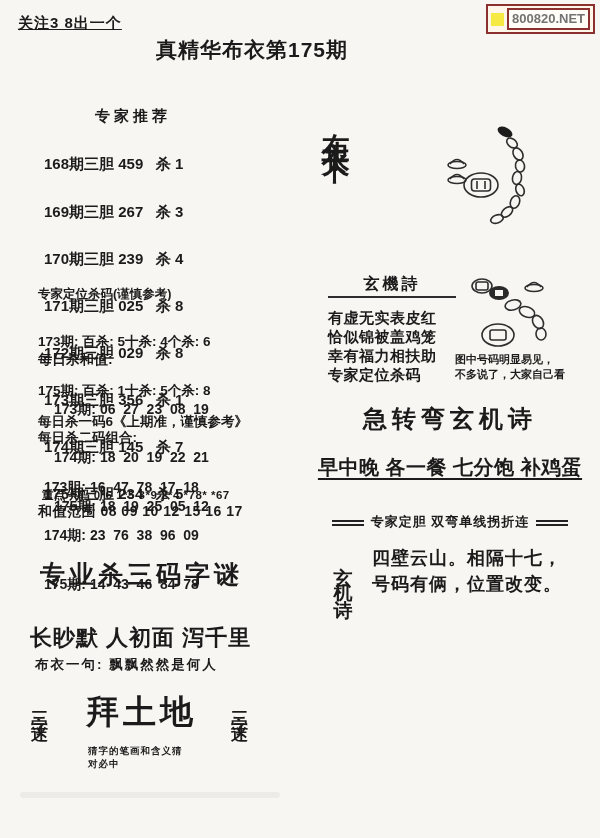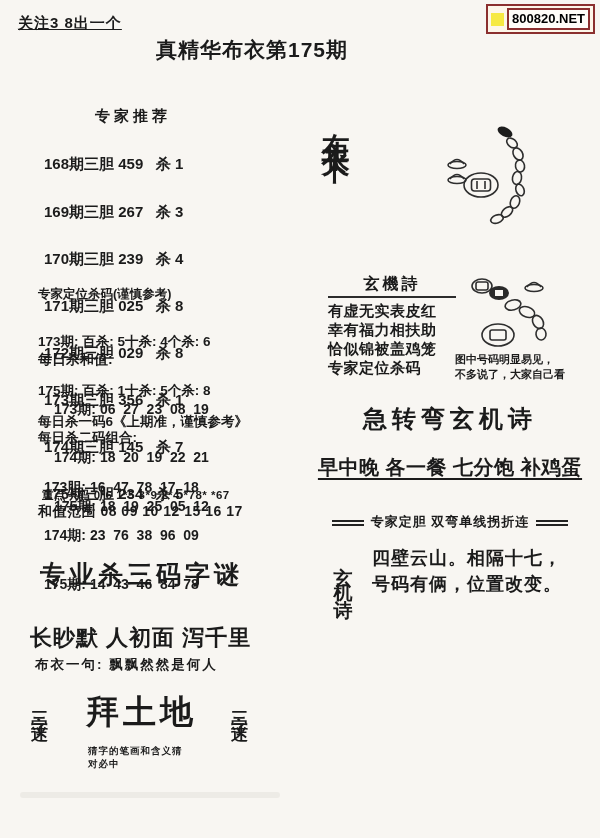--- a/index.html
+++ b/index.html
@@ -12,21 +12,21 @@
   .abs{position:absolute;}
   .b{font-weight:bold;}
   .pre{white-space:pre;}
   .vert{writing-mode:vertical-rl;text-orientation:upright;}
 
   
   .note{left:18px;top:14px;font-size:15px;text-decoration:underline;letter-spacing:1px;}
   .logo{right:5px;top:4px;display:flex;align-items:center;gap:3px;
         border:2px solid #8b2f2f;background:#fdf6e9;padding:2px 3px;}
   .logo-sq{width:13px;height:13px;background:#f6e943;}
-  .logo-box{border:2px solid #8b2f2f;background:#fffdf8;color:#000000;
+  .logo-box{border:2px solid #8b2f2f;background:#fffdf8;color:#737373;
             font-size:13px;font-weight:bold;padding:0 3px;line-height:18px;text-align:right;}
   .title{left:0;top:36px;width:504px;text-align:center;font-size:21px;letter-spacing:1px;}
 
   
   .rec-title{left:95px;top:107px;font-size:15px;letter-spacing:4px;}
   .rec-rows{left:44px;top:125px;font-size:15px;line-height:15.7px;}
   .pos-title{left:38px;top:286px;font-size:12.5px;text-align:center;}
   .pos-rows{left:38px;top:302px;font-size:13.5px;line-height:16.2px;}
   .sum-title{left:38px;top:351px;font-size:14px;}
   .sum-rows{left:38px;top:368px;font-size:14px;line-height:16.3px;margin-left:16px;}
@@ -42,21 +42,21 @@
   .tcl-right{left:228px;top:697px;font-size:17px;letter-spacing:7px;}
   .answer{left:86px;top:690px;font-size:33px;letter-spacing:4px;}
   .answer-note{left:88px;top:744px;font-size:9.5px;line-height:13px;letter-spacing:1px;}
 
   
   .banner{left:316px;top:110px;font-size:28px;letter-spacing:9px;}
   .doodle1{left:445px;top:123px;}
   .poem{left:328px;top:274px;width:128px;}
   .poem-title{text-align:center;font-size:16px;font-weight:bold;letter-spacing:3px;
               border-bottom:2px solid #2c2c2c;padding-bottom:1px;}
-  .poem-lines{font-size:15px;font-weight:bold;line-height:19px;margin-top:3px;letter-spacing:0.5px;}
+  .poem-lines{font-size:15px;font-weight:bold;line-height:19px;margin-top:10px;letter-spacing:0.5px;}
   .doodle2{left:468px;top:274px;}
   .caption{left:455px;top:352px;font-size:11px;line-height:15px;}
   .turn-title{left:315px;top:403px;width:270px;text-align:center;font-size:24px;letter-spacing:5px;}
   .turn-line{left:300px;top:454px;width:300px;text-align:center;font-size:20px;
              text-decoration:underline;text-underline-offset:4px;letter-spacing:0.5px;}
   .divider{left:305px;top:513px;width:290px;text-align:center;font-size:13px;letter-spacing:1px;}
   .dash{display:inline-block;width:32px;height:2px;border-top:2px solid #222;
         border-bottom:2px solid #222;margin:0 7px;vertical-align:middle;}
   .bp-label{left:330px;top:552px;font-size:19px;letter-spacing:16px;}
   .bp-text{left:372px;top:545px;font-size:18px;line-height:26px;letter-spacing:1px;}
@@ -148,22 +148,22 @@
       <path class="ln" d="M5,41 Q12,32 19,41"></path>
       <ellipse class="ln" cx="12" cy="57" rx="9" ry="3.5"></ellipse>
       <path class="ln" d="M5,56 Q12,47 19,56"></path>
     </svg>
   </div>
 
   <div class="abs poem">
     <div class="poem-title">玄機詩</div>
     <div class="poem-lines">
       <div>有虚无实表皮红</div>
+      <div>恰似锦被盖鸡笼</div>
       <div>幸有福力相扶助</div>
-      <div>恰似锦被盖鸡笼</div>
       <div>专家定位杀码</div>
     </div>
   </div>
 
   <div class="abs doodle2">
     <svg width="100" height="75" viewBox="0 0 100 75">
       <ellipse class="ln" cx="14" cy="12" rx="10" ry="7"></ellipse>
       <rect class="ln" x="8" y="8" width="12" height="8" rx="2"></rect>
       <ellipse cx="31" cy="19" rx="10" ry="7" fill="#2a2a2a"></ellipse>
       <rect x="27" y="16" width="8" height="6" fill="#f8f6f2"></rect>

